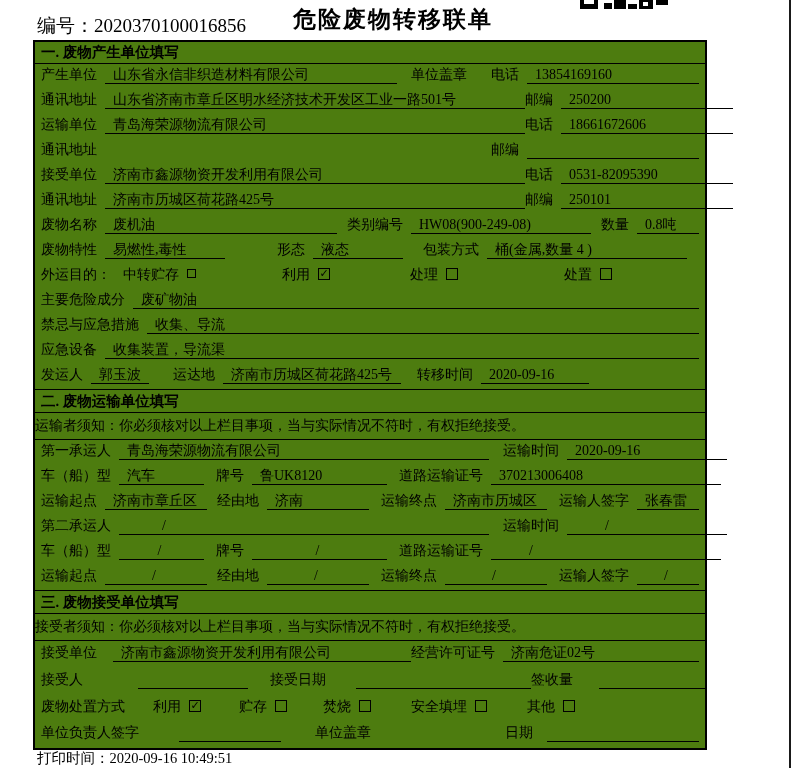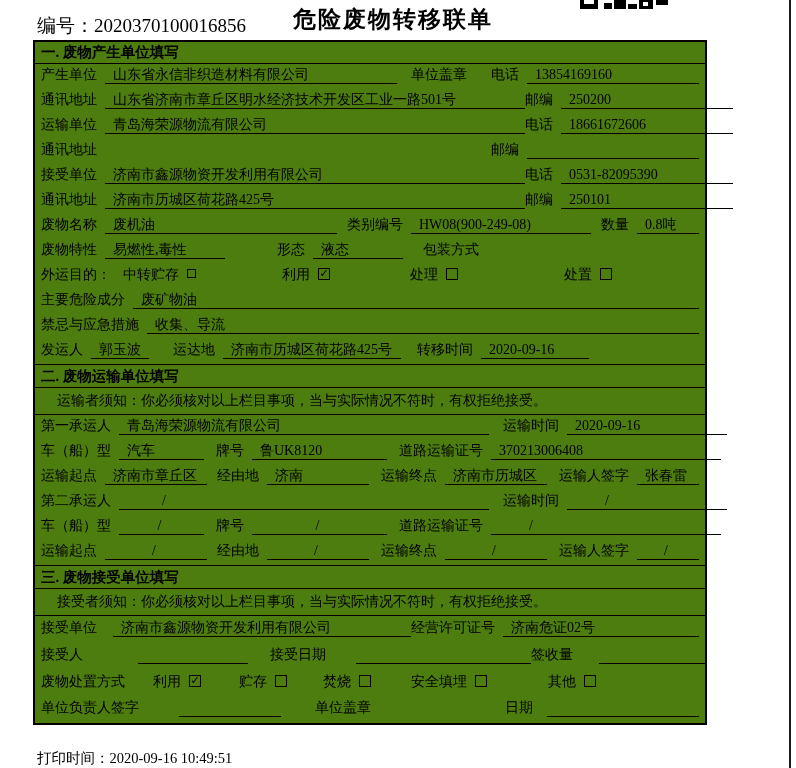--- a/index.html
+++ b/index.html
@@ -13,21 +13,21 @@
   .doc-no{position:absolute;left:37px;top:13px;font-size:19px;white-space:nowrap}
   .doc-title{position:absolute;left:90px;right:100px;top:4px;text-align:center;
     font-size:23px;font-weight:bold;letter-spacing:2px;white-space:nowrap}
   .qr-frag{position:absolute;left:580px;top:0;width:88px;height:10px}
   .edge-line{position:absolute;left:789px;top:0;width:2px;height:768px;background:#1a1a1a}
 
   .form{position:absolute;left:33px;top:40px;width:674px;border:2px solid #000;background:#4d7c0f}
   .sec-h{height:22px;line-height:21px;padding-left:6px;font-weight:bold;font-size:14.5px;
     border-bottom:1.5px solid #000;white-space:nowrap}
   .sec-h.bt{border-top:1.5px solid #000;height:24px;line-height:22px}
-  .notice{height:27px;line-height:26px;padding-left:22px;border-bottom:1.5px solid #000;white-space:nowrap}
+  .notice{height:27px;line-height:26px;padding-left:0;border-bottom:1.5px solid #000;white-space:nowrap}
 
   .row{display:flex;align-items:center;height:25px;padding:0 6px 3px 6px;white-space:nowrap}
   .row.h26{height:26px}.row.h27{height:27px}
   .lbl{flex:none}
   .fld{border-bottom:1px solid #000;padding:0 4px 0 8px;min-height:17px;line-height:17px;
     margin-left:8px;flex:none;overflow:hidden}
   .grow{flex:1 1 auto}
   .rgt{margin-left:auto;display:flex;align-items:flex-end}
   .slash{text-align:center;padding-left:0}
   .cb{display:inline-block;flex:none;width:12px;height:12px;border:1.5px solid #000;
@@ -126,20 +126,21 @@
       <span class="lbl" style="margin-left:10px">数量</span>
       <span class="fld grow">0.8吨</span>
     </div>
 
     <div class="row">
       <span class="lbl">废物特性</span>
       <span class="fld" style="width:120px">易燃性,毒性</span>
       <span class="lbl" style="margin-left:52px">形态</span>
       <span class="fld" style="width:90px">液态</span>
       <span class="lbl" style="margin-left:20px">包装方式</span>
+      <span class="fld" style="width:200px">桶(金属,数量 4 )</span>
     </div>
 
     <div class="row">
       <span class="lbl">外运目的：</span>
       <span class="lbl" style="margin-left:12px">中转贮存</span>
       <span class="cb small"></span>
       <span class="lbl" style="margin-left:86px">利用</span>
       <span class="cb checked"></span>
       <span class="lbl" style="margin-left:80px">处理</span>
       <span class="cb"></span>
@@ -150,20 +151,24 @@
     <div class="row">
       <span class="lbl">主要危险成分</span>
       <span class="fld grow">废矿物油</span>
     </div>
 
     <div class="row">
       <span class="lbl">禁忌与应急措施</span>
       <span class="fld grow">收集、导流</span>
     </div>
 
+    <div class="row">
+      <span class="lbl">应急设备</span>
+      <span class="fld grow">收集装置，导流渠</span>
+    </div>
 
     <div class="row">
       <span class="lbl">发运人</span>
       <span class="fld" style="width:58px">郭玉波</span>
       <span class="lbl" style="margin-left:24px">运达地</span>
       <span class="fld" style="width:178px">济南市历城区荷花路425号</span>
       <span class="lbl" style="margin-left:16px">转移时间</span>
       <span class="fld" style="width:108px">2020-09-16</span>
     </div>
 
@@ -246,21 +251,21 @@
     <div class="row h26">
       <span class="lbl">废物处置方式</span>
       <span class="lbl" style="margin-left:28px">利用</span>
       <span class="cb checked"></span>
       <span class="lbl" style="margin-left:38px">贮存</span>
       <span class="cb"></span>
       <span class="lbl" style="margin-left:36px">焚烧</span>
       <span class="cb"></span>
       <span class="lbl" style="margin-left:40px">安全填埋</span>
       <span class="cb"></span>
-      <span class="lbl" style="margin-left:61px">其他</span>
+      <span class="lbl" style="margin-left:40px">其他</span>
       <span class="cb"></span>
     </div>
 
     <div class="row h27">
       <span class="lbl">单位负责人签字</span>
       <span class="fld" style="width:102px;margin-left:40px"></span>
       <span class="lbl" style="margin-left:34px">单位盖章</span>
       <span class="lbl" style="margin-left:134px">日期</span>
       <span class="fld grow" style="margin-left:14px"></span>
     </div>

